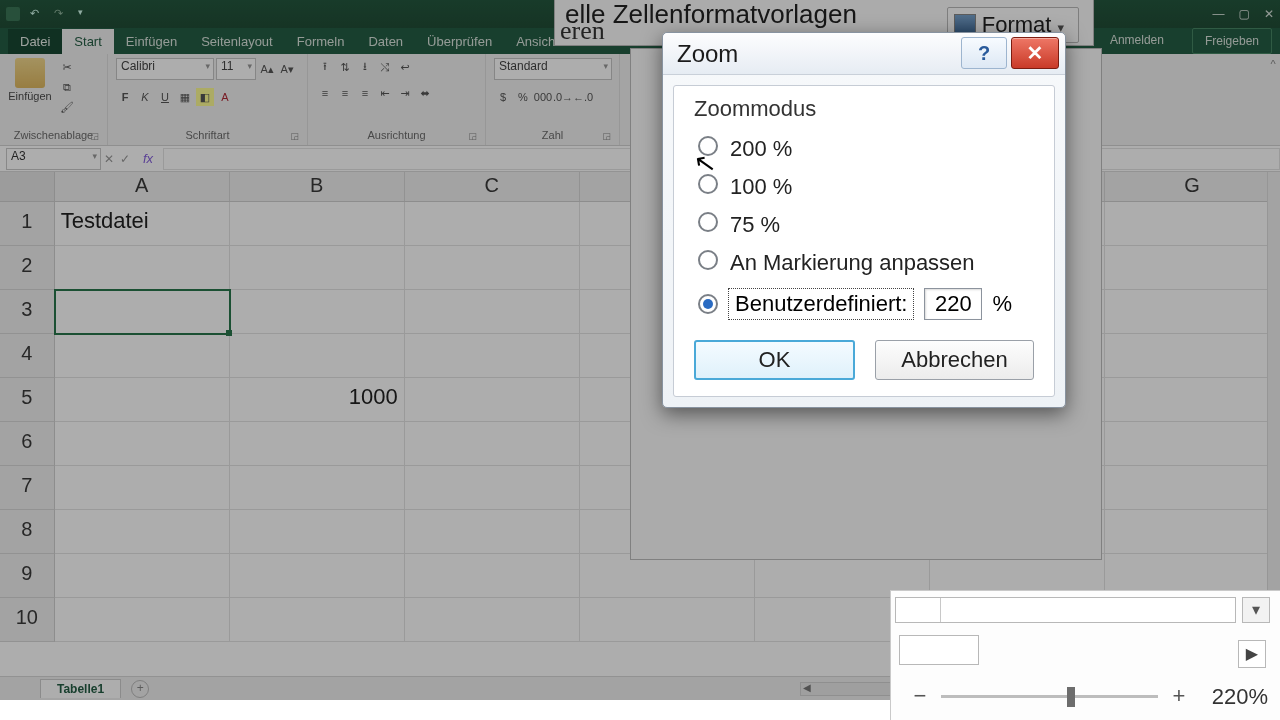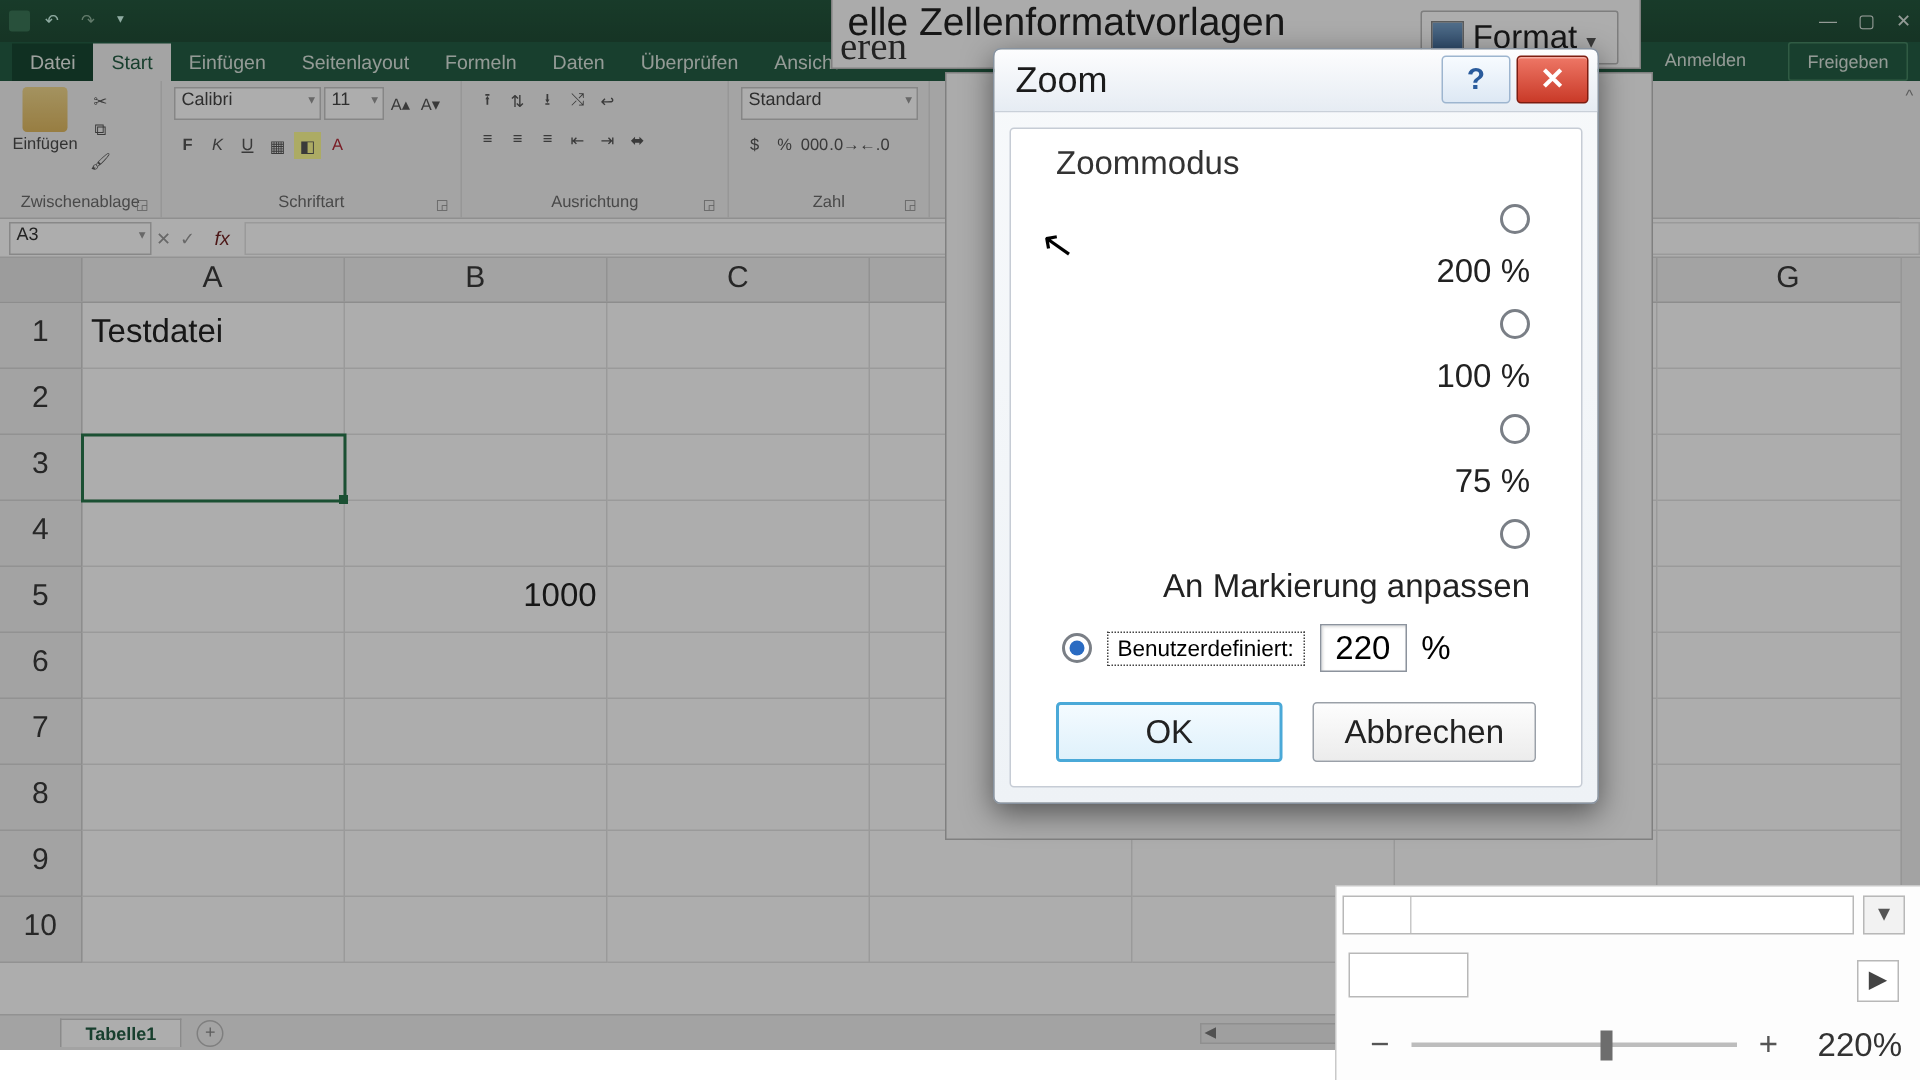--- a/index.html
+++ b/index.html
@@ -34,21 +34,21 @@
 .bigbtn .ico { width: 30px; height: 30px; margin: 0 auto 2px; background: #ddd; border-radius: 3px; }
 .mini { width: 18px; height: 18px; display: inline-flex; align-items: center; justify-content: center; font-size: 11px; color: #555; border: 1px solid transparent; }
 .row { display: flex; gap: 2px; margin-bottom: 2px; align-items: center; }
 .combo { height: 22px; background: #fff; border: 1px solid #c5c5c5; font-size: 12px; padding: 0 14px 0 4px; color: #444; position: relative; }
 .combo::after { content: "▾"; position: absolute; right: 3px; top: 2px; font-size: 9px; color: #999; }
 
 
 .formula { height: 26px; background: #fff; border-bottom: 1px solid #d8d8d8; display: flex; align-items: center; }
 .namebox { width: 95px; height: 22px; border: 1px solid #c8c8c8; margin-left: 6px; font-size: 12px; padding: 0 4px; color: #333; position: relative; background: #fff; }
 .namebox::after { content: "▾"; position: absolute; right: 3px; top: 2px; font-size: 9px; color: #999; }
-.fx { margin: 0 10px; color: #7f1d1d; font-style: italic; font-size: 13px; }
+.fx { margin: 0 10px; color: #8b5cf6; font-style: italic; font-size: 13px; }
 .fxbtn { width:16px;color:#999;font-size:12px;text-align:center; }
 
 
 .gridwrap { position: relative; height: 504px; background: #fff; overflow: hidden; }
 .colheads { display: flex; height: 30px; background: #efefef; border-bottom: 1px solid #cfcfcf; }
 .corner { width: 55px; border-right: 1px solid #cfcfcf; background: #e6e6e6; }
 .colhead { border-right: 1px solid #d7d7d7; text-align: center; font-size: 20px; color: #3a3a3a; padding-top: 2px; }
 .rows { }
 .row-g { display: flex; height: 44px; }
 .rowhead { width: 55px; background: #efefef; border-right: 1px solid #cfcfcf; border-bottom: 1px solid #d7d7d7; text-align: center; font-size: 20px; color: #3a3a3a; padding-top: 8px; }
@@ -89,27 +89,27 @@
 .zoompanel .slider .minus,.zoompanel .slider .plus { font-size:22px; color:#555; width:22px; text-align:center; }
 .zoompanel .slider .track { flex:1; height:3px; background:#bdbdbd; margin:0 10px; position:relative; }
 .zoompanel .slider .thumb { position:absolute; left:58%; top:-8px; width:8px; height:20px; background:#6d6d6d; }
 .zoompanel .pct { position:absolute; right:12px; bottom:10px; font-size:22px; color:#333; }
 
 
 .dialog { position:absolute; left:662px; top:32px; width:404px; background:linear-gradient(#f7f9fb,#eef2f6); border:1px solid #8893a0; border-radius:5px; box-shadow:0 6px 20px rgba(0,0,0,.5); }
 .dlg-title { height:42px; display:flex; align-items:center; padding-left:14px; font-size:24px; color:#1b1b1b; background:linear-gradient(#fdfdfe,#e6ecf3); border-bottom:1px solid #c9d0d9; border-radius:5px 5px 0 0; position:relative; }
 .dlg-title .help { position:absolute; right:58px; top:4px; width:46px; height:32px; background:linear-gradient(#f7fbff,#dde8f4); border:1px solid #9db5cf; border-radius:3px; text-align:center; font-size:20px; color:#2a5b9c; line-height:30px; font-weight:bold;}
 .dlg-title .close { position:absolute; right:6px; top:4px; width:48px; height:32px; background:linear-gradient(#e76, #c93a28); border:1px solid #7d1c10; border-radius:3px; text-align:center; color:#fff; font-size:20px; line-height:30px; font-weight:bold; box-shadow:inset 0 1px 0 rgba(255,255,255,.4);}
-.dlg-body { margin:10px; background:#fff; border:1px solid #c6ccd5; border-radius:3px; padding:10px 30px 16px; }
+.dlg-body { margin:10px; background:#fff; border:1px solid #c6ccd5; border-radius:3px; padding:10px 20px 16px; }
 .dlg-body h3 { font-size:22px; font-weight:400; color:#333; margin-bottom:8px; }
-.opt { display:flex; align-items:flex-end; gap:12px; padding:6px 4px; font-size:22px; color:#222;flex-direction:column; }
+.opt { display:flex; align-items:flex-start; gap:12px; padding:6px 4px; font-size:22px; color:#222; }
 .radio { width:20px; height:20px; border:2px solid #7a7f86; border-radius:50%; display:inline-block; position:relative; flex-shrink:0; background:#fff;}
 .radio.checked::after { content:""; position:absolute; left:3px; top:3px; width:10px; height:10px; border-radius:50%; background:#2a6bc2; }
 .custom-row { display:flex; align-items:center; gap:10px; padding:6px 4px; }
-.custom-label { border:1px dotted #444; padding:2px 6px; font-size:15px; }
+.custom-label { border:1px dotted #444; padding:2px 6px; font-size:22px; }
 .custom-input { width:58px; height:32px; border:1px solid #8c939d; font-size:22px; text-align:center; padding:0 6px; box-shadow:inset 1px 1px 2px rgba(0,0,0,.15);}
 .pct-sign { font-size:22px; }
 .dlg-buttons { display:flex; gap:20px; margin-top:14px; }
 .dlg-btn { flex:1; height:40px; font-size:22px; color:#222; background:linear-gradient(#fdfdfd,#ececec); border:1px solid #9aa0a8; border-radius:3px; }
 .dlg-btn.primary { border:2px solid #4aa9d8; background:linear-gradient(#f4fbff,#dff1fb); }
 
 
 .cursor { position:absolute; left:694px; top:148px; font-size:26px; color:#000; pointer-events:none; transform:rotate(-10deg);}
 </style>
 </head>

